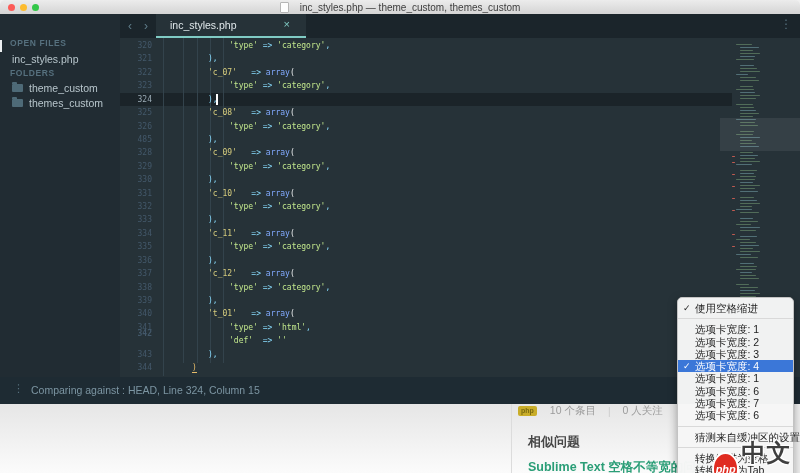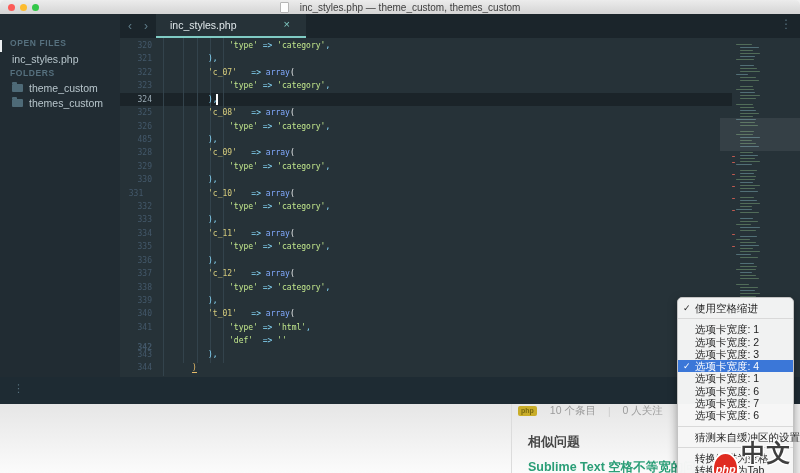--- a/index.html
+++ b/index.html
@@ -149,32 +149,32 @@
         <div class="gutter-num" style="top: 14.42px;">321</div>
         <div class="gutter-num" style="top: 27.84px;">322</div>
         <div class="gutter-num" style="top: 41.26px;">323</div>
         <div class="gutter-num cur" style="top: 54.68px;">324</div>
         <div class="gutter-num" style="top: 68.1px;">325</div>
         <div class="gutter-num" style="top: 81.52px;">326</div>
         <div class="gutter-num" style="top: 94.94px;">485</div>
         <div class="gutter-num" style="top: 108.36px;">328</div>
         <div class="gutter-num" style="top: 121.78px;">329</div>
         <div class="gutter-num" style="top: 135.2px;">330</div>
-        <div class="gutter-num" style="top: 148.62px; text-align: center;">331</div>
+        <div class="gutter-num" style="top: 148.62px;">331</div>
         <div class="gutter-num" style="top: 162.04px;">332</div>
         <div class="gutter-num" style="top: 175.46px;">333</div>
         <div class="gutter-num" style="top: 188.88px;">334</div>
         <div class="gutter-num" style="top: 202.3px;">335</div>
         <div class="gutter-num" style="top: 215.72px;">336</div>
         <div class="gutter-num" style="top: 229.14px;">337</div>
         <div class="gutter-num" style="top: 242.56px;">338</div>
         <div class="gutter-num" style="top: 255.98px;">339</div>
         <div class="gutter-num" style="top: 269.4px;">340</div>
         <div class="gutter-num" style="top: 282.82px;">341</div>
-        <div class="gutter-num" style="top: 303px; font-weight: bold;">342</div>
+        <div class="gutter-num" style="top: 289px; font-weight: bold;">342</div>
         <div class="gutter-num" style="top: 309.66px;">343</div>
         <div class="gutter-num" style="top: 323.08px;">344</div>
         <div class="gutter-num" style="top: 336.5px;">345</div>
       </div>
     <div id="code">
         <div class="code-line" style="top: 1px; left: 109px;"><span class="tk-s">'type'</span><span class="tk-p"> </span><span class="tk-o">=&gt;</span><span class="tk-p"> </span><span class="tk-s">'category'</span><span class="tk-o">,</span></div>
         <div class="code-line" style="top: 14.42px; left: 88px;"><span class="tk-o">),</span></div>
         <div class="code-line" style="top: 27.84px; left: 88px;"><span class="tk-k">'c_07'</span><span class="tk-p">   </span><span class="tk-o">=&gt;</span><span class="tk-p"> </span><span class="tk-f">array</span><span class="tk-w">(</span></div>
         <div class="code-line" style="top: 41.26px; left: 109px;"><span class="tk-s">'type'</span><span class="tk-p"> </span><span class="tk-o">=&gt;</span><span class="tk-p"> </span><span class="tk-s">'category'</span><span class="tk-o">,</span></div>
         <span class="cursor" style="left: 96px; top: 55.68px;"></span>
@@ -285,20 +285,21 @@
         <div class="mm-line mm-r" style="top: 160px; left: 4px; width: 3px;"></div>
         <div class="mm-line mm-r" style="top: 172px; left: 4px; width: 3px;"></div>
         <div class="mm-line mm-r" style="top: 196px; left: 4px; width: 3px;"></div>
         <div class="mm-line mm-r" style="top: 208px; left: 4px; width: 3px;"></div>
       </div>
     <div class="mm-viewport"></div>
   </div>
 
   <div class="statusbar">
     <span class="sb-dots">⋮</span>
+    <span class="sb-text">Comparing against : HEAD, Line 324, Column 15</span>
   </div>
 
   <div class="webpage">
     <div class="vdiv"></div>
     <div class="meta-row">
       <span class="tag-badge">php</span>
       <span class="meta-txt">10 个条目</span>
       <span class="meta-sep">|</span>
       <span class="meta-txt">0 人关注</span>
     </div>

